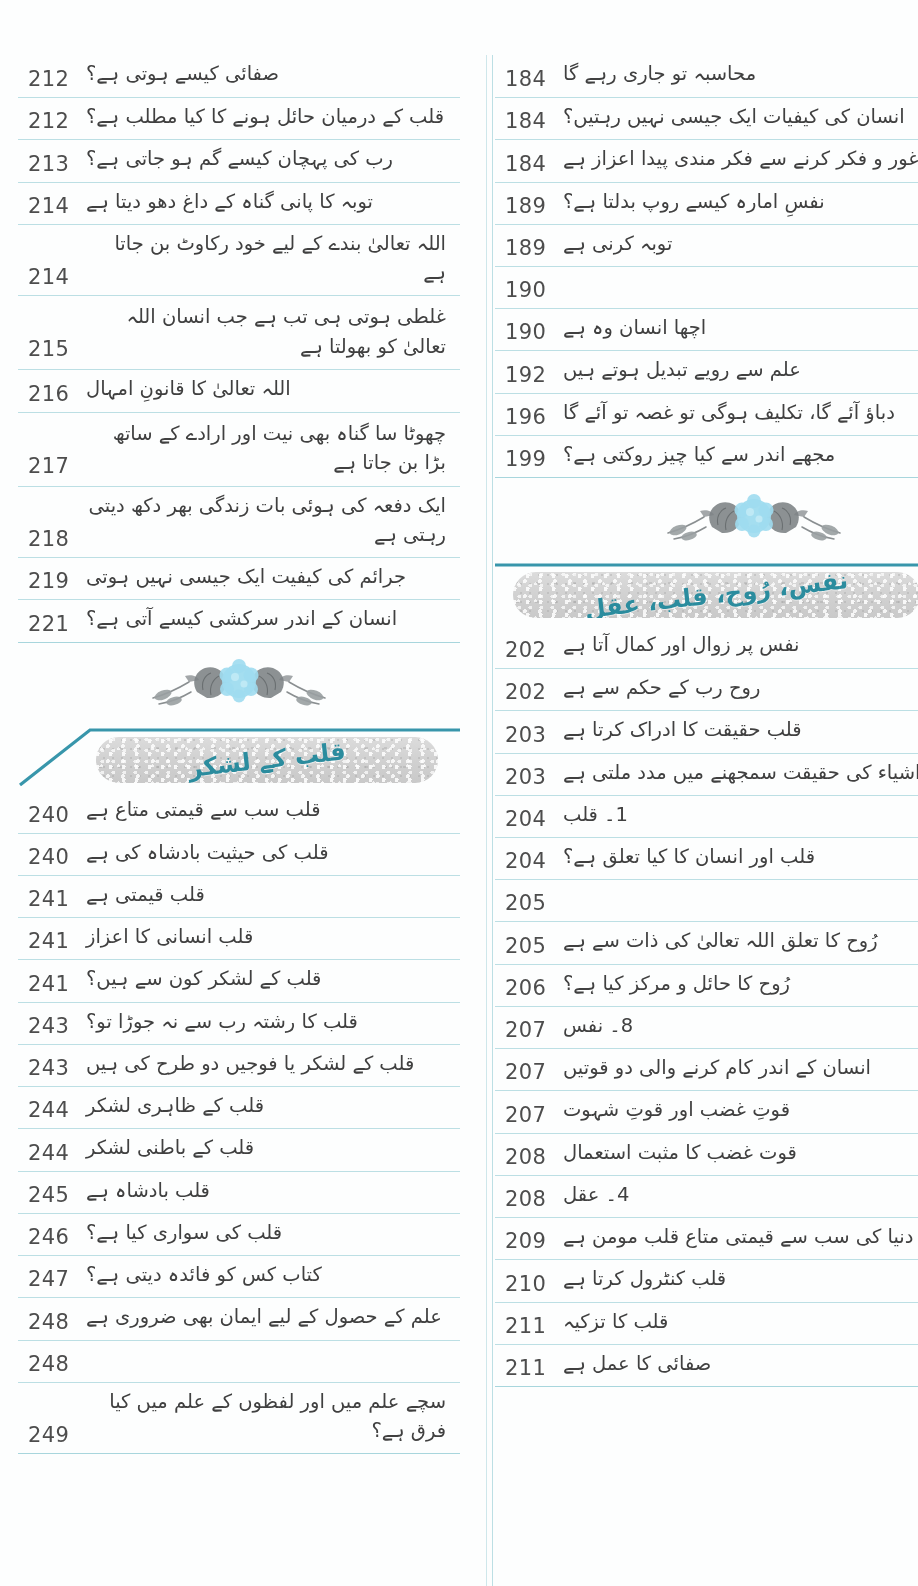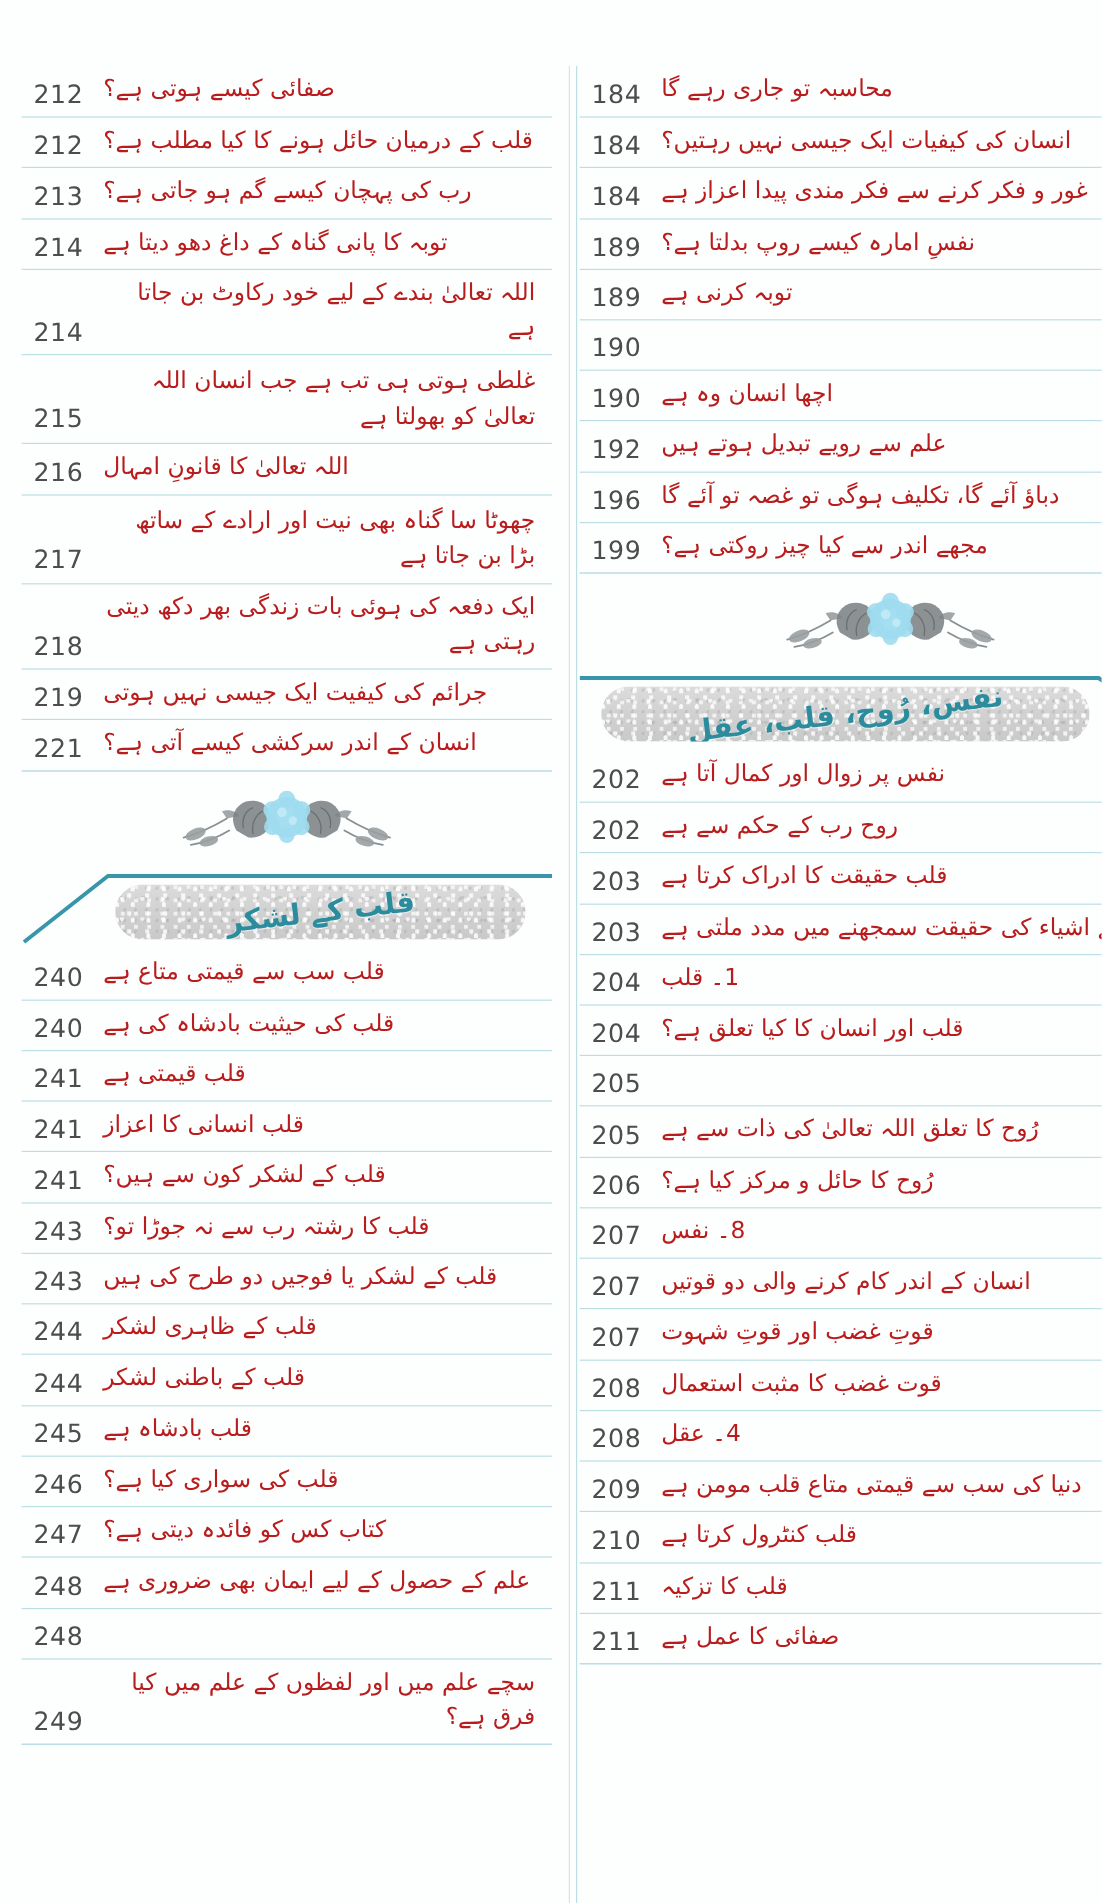--- a/index.html
+++ b/index.html
@@ -15,21 +15,21 @@
 
   
   .page {
     position: relative;
     width: 918px;
     height: 1586px;
     background: #fdfefe;
     padding: 55px 18px 0 18px;
     display: flex;
     flex-direction: row;
-    gap: 2px;
+    gap: 14px;
   }
 
   
   .col {
     position: relative;
     flex: 0 0 auto;
     display: flex;
     flex-direction: column;
   }
   .col-left  { width: 442px; margin-right: 18px; }
@@ -85,21 +85,21 @@
     flex: 1 1 auto;
     display: flex;
     align-items: center;
     justify-content: flex-end;
     direction: rtl;
     text-align: right;
     padding: 4px 14px 8px 6px;
     font-family: "DejaVu Sans", sans-serif;
     font-size: 19.5px;
     line-height: 1.5;
-    color: #b91c1c;
+    color: #404040;
     font-weight: 500;
   }
 
   
   .toc-row.tall { min-height: 74px; }
   .toc-row.tall .title { align-items: flex-start; padding-top: 6px; }
   .toc-row.tall .pagenum { align-self: flex-end; padding-bottom: 8px; }
 
   
   .ornament {

